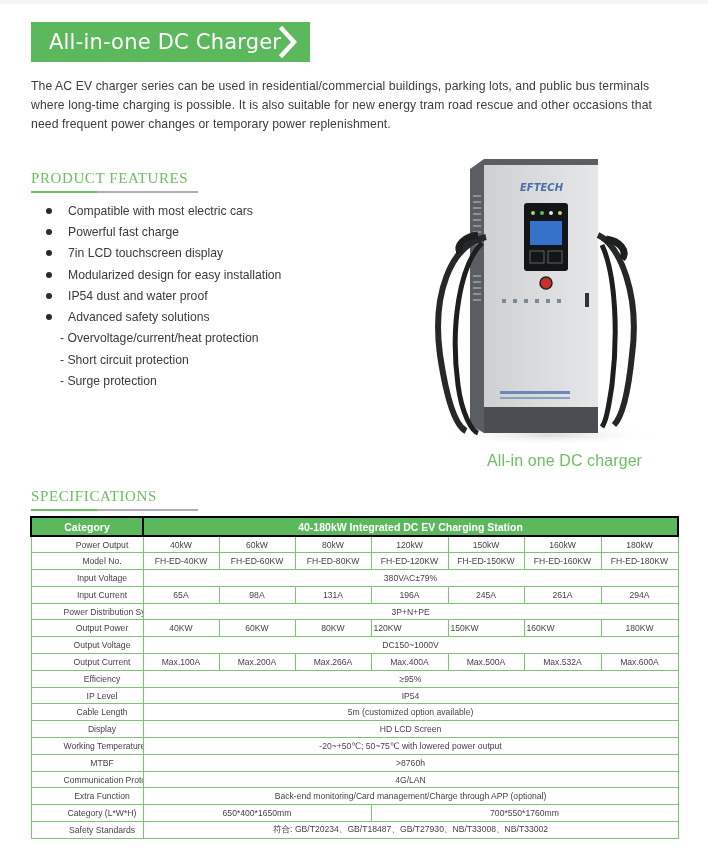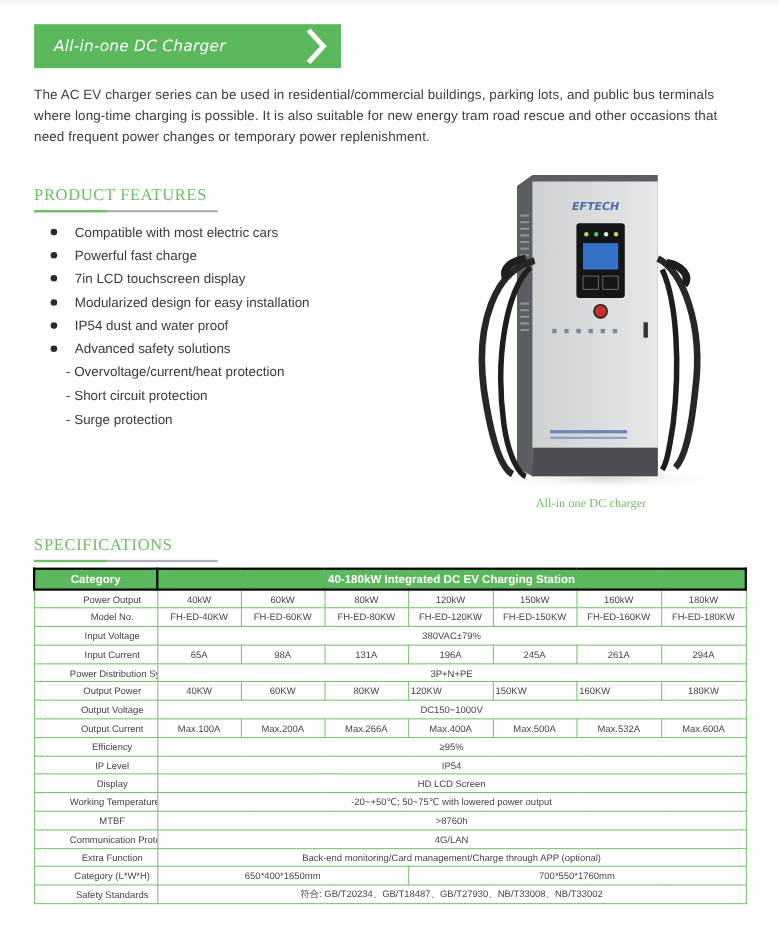--- a/index.html
+++ b/index.html
@@ -6,41 +6,41 @@
   html, body { width: 708px; height: 861px; background: #ffffff; overflow: hidden; }
   body { font-family: "Liberation Sans", "DejaVu Sans", sans-serif; color: #3a3a3a; position: relative; }
 
   .top-bar { position: absolute; left: 0; top: 0; width: 708px; height: 4px; background: #f4f4f4; }
 
   .title-banner {
     position: absolute; left: 31px; top: 22px; width: 279px; height: 40px;
     background: #5cb85c; color: #ffffff; display: flex; align-items: center;
     padding-left: 18px;
   }
-  .title-banner .title-text { font-size: 14px; letter-spacing: 0.2px; font-family: "DejaVu Sans", sans-serif; font-style: italic; }
+  .title-banner .title-text { font-size: 21px; letter-spacing: 0.2px; font-family: "DejaVu Sans", sans-serif; }
   .title-banner .chev { position: absolute; right: 10px; top: 3px; width: 24px; height: 34px; }
 
   .intro {
     position: absolute; left: 31px; top: 77px; width: 650px;
     font-size: 12.2px; line-height: 19px; color: #3c3c3c; letter-spacing: 0.1px;
   }
 
   .section-heading { position: absolute; left: 31px; font-size: 15px; color: #6cbf62; letter-spacing: 0.6px; font-family: Liberation Serif, serif; }
   .section-heading .rule { position: absolute; left: 0; top: 21px; width: 167px; height: 2px; background: #b0b0b0; }
   .section-heading .rule .accent { position: absolute; left: 0; top: 0; width: 66px; height: 2px; background: #6cbf62; }
   #features-heading { top: 170px; }
   #spec-heading { top: 488px; }
 
   .features { position: absolute; left: 44px; top: 200px; list-style: none; font-size: 12.2px; color: #3a3a3a; }
   .features li { height: 21.3px; display: flex; align-items: center; }
   .features .bullet { width: 6px; height: 6px; border-radius: 50%; background: #2a2a2a; margin-right: 16px; margin-left: 2px; }
   .features .sub { padding-left: 16px; }
 
   .product-figure { position: absolute; left: 420px; top: 155px; width: 260px; height: 290px; }
-  .figure-caption { position: absolute; left: 487px; top: 452px; font-size: 11px; color: #6cbf62; letter-spacing: 0.1px; font-family: Liberation Serif, serif; }
+  .figure-caption { position: absolute; left: 487px; top: 452px; font-size: 16px; color: #6cbf62; letter-spacing: 0.1px; }
 
   .spec-table {
     position: absolute; left: 30px; top: 516px; width: 647px;
     border-collapse: collapse; table-layout: fixed; font-size: 8.6px; color: #444;
   }
   .spec-table th {
     background: #5cb85c; color: #ffffff; font-size: 10.5px; font-weight: bold; height: 19px;
     border: 2px solid #000000; text-align: center;
   }
   .spec-table td {
@@ -257,20 +257,24 @@
     </tr>
     <tr>
       <td class="cat">Efficiency</td>
       <td colspan="7">≥95%</td>
     </tr>
     <tr>
       <td class="cat">IP Level</td>
       <td colspan="7">IP54</td>
     </tr>
     <tr>
+      <td class="cat">Cable Length</td>
+      <td colspan="7">5m (customized option available)</td>
+    </tr>
+    <tr>
       <td class="cat">Display</td>
       <td colspan="7">HD LCD Screen</td>
     </tr>
     <tr>
       <td class="cat">Working Temperature</td>
       <td colspan="7">-20~+50℃; 50~75℃ with lowered power output</td>
     </tr>
     <tr>
       <td class="cat">MTBF</td>
       <td colspan="7">&gt;8760h</td>

